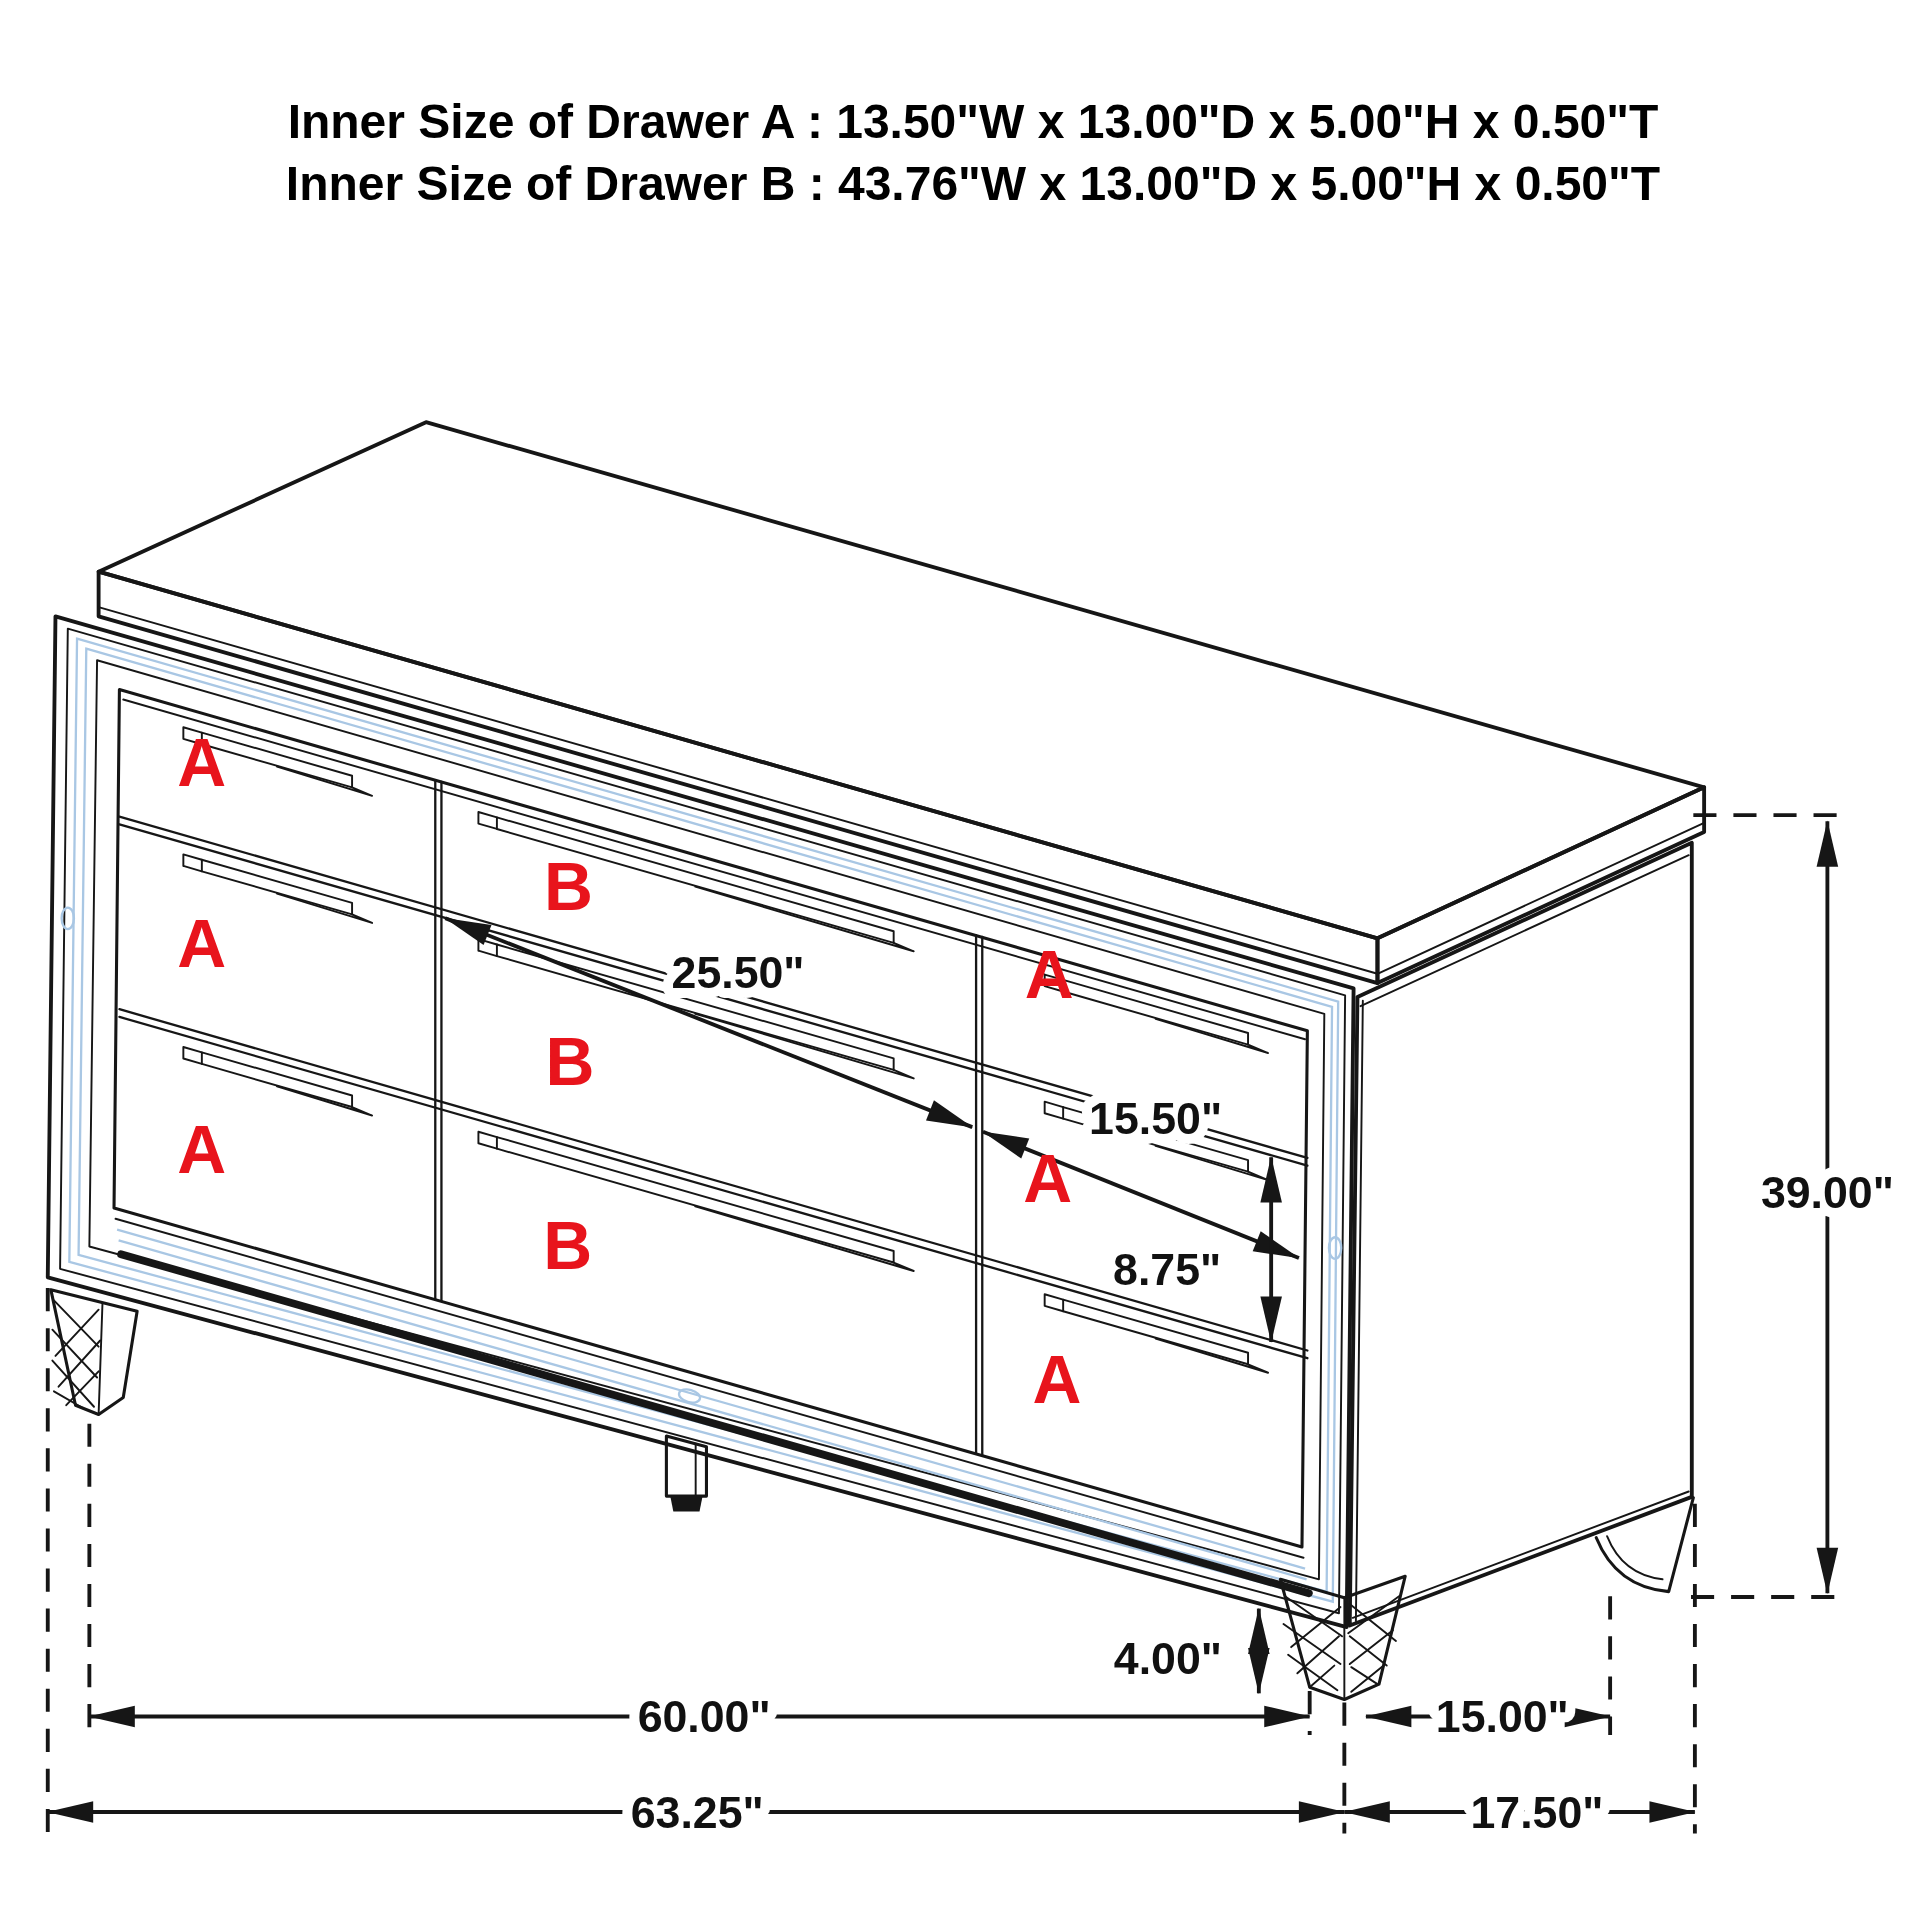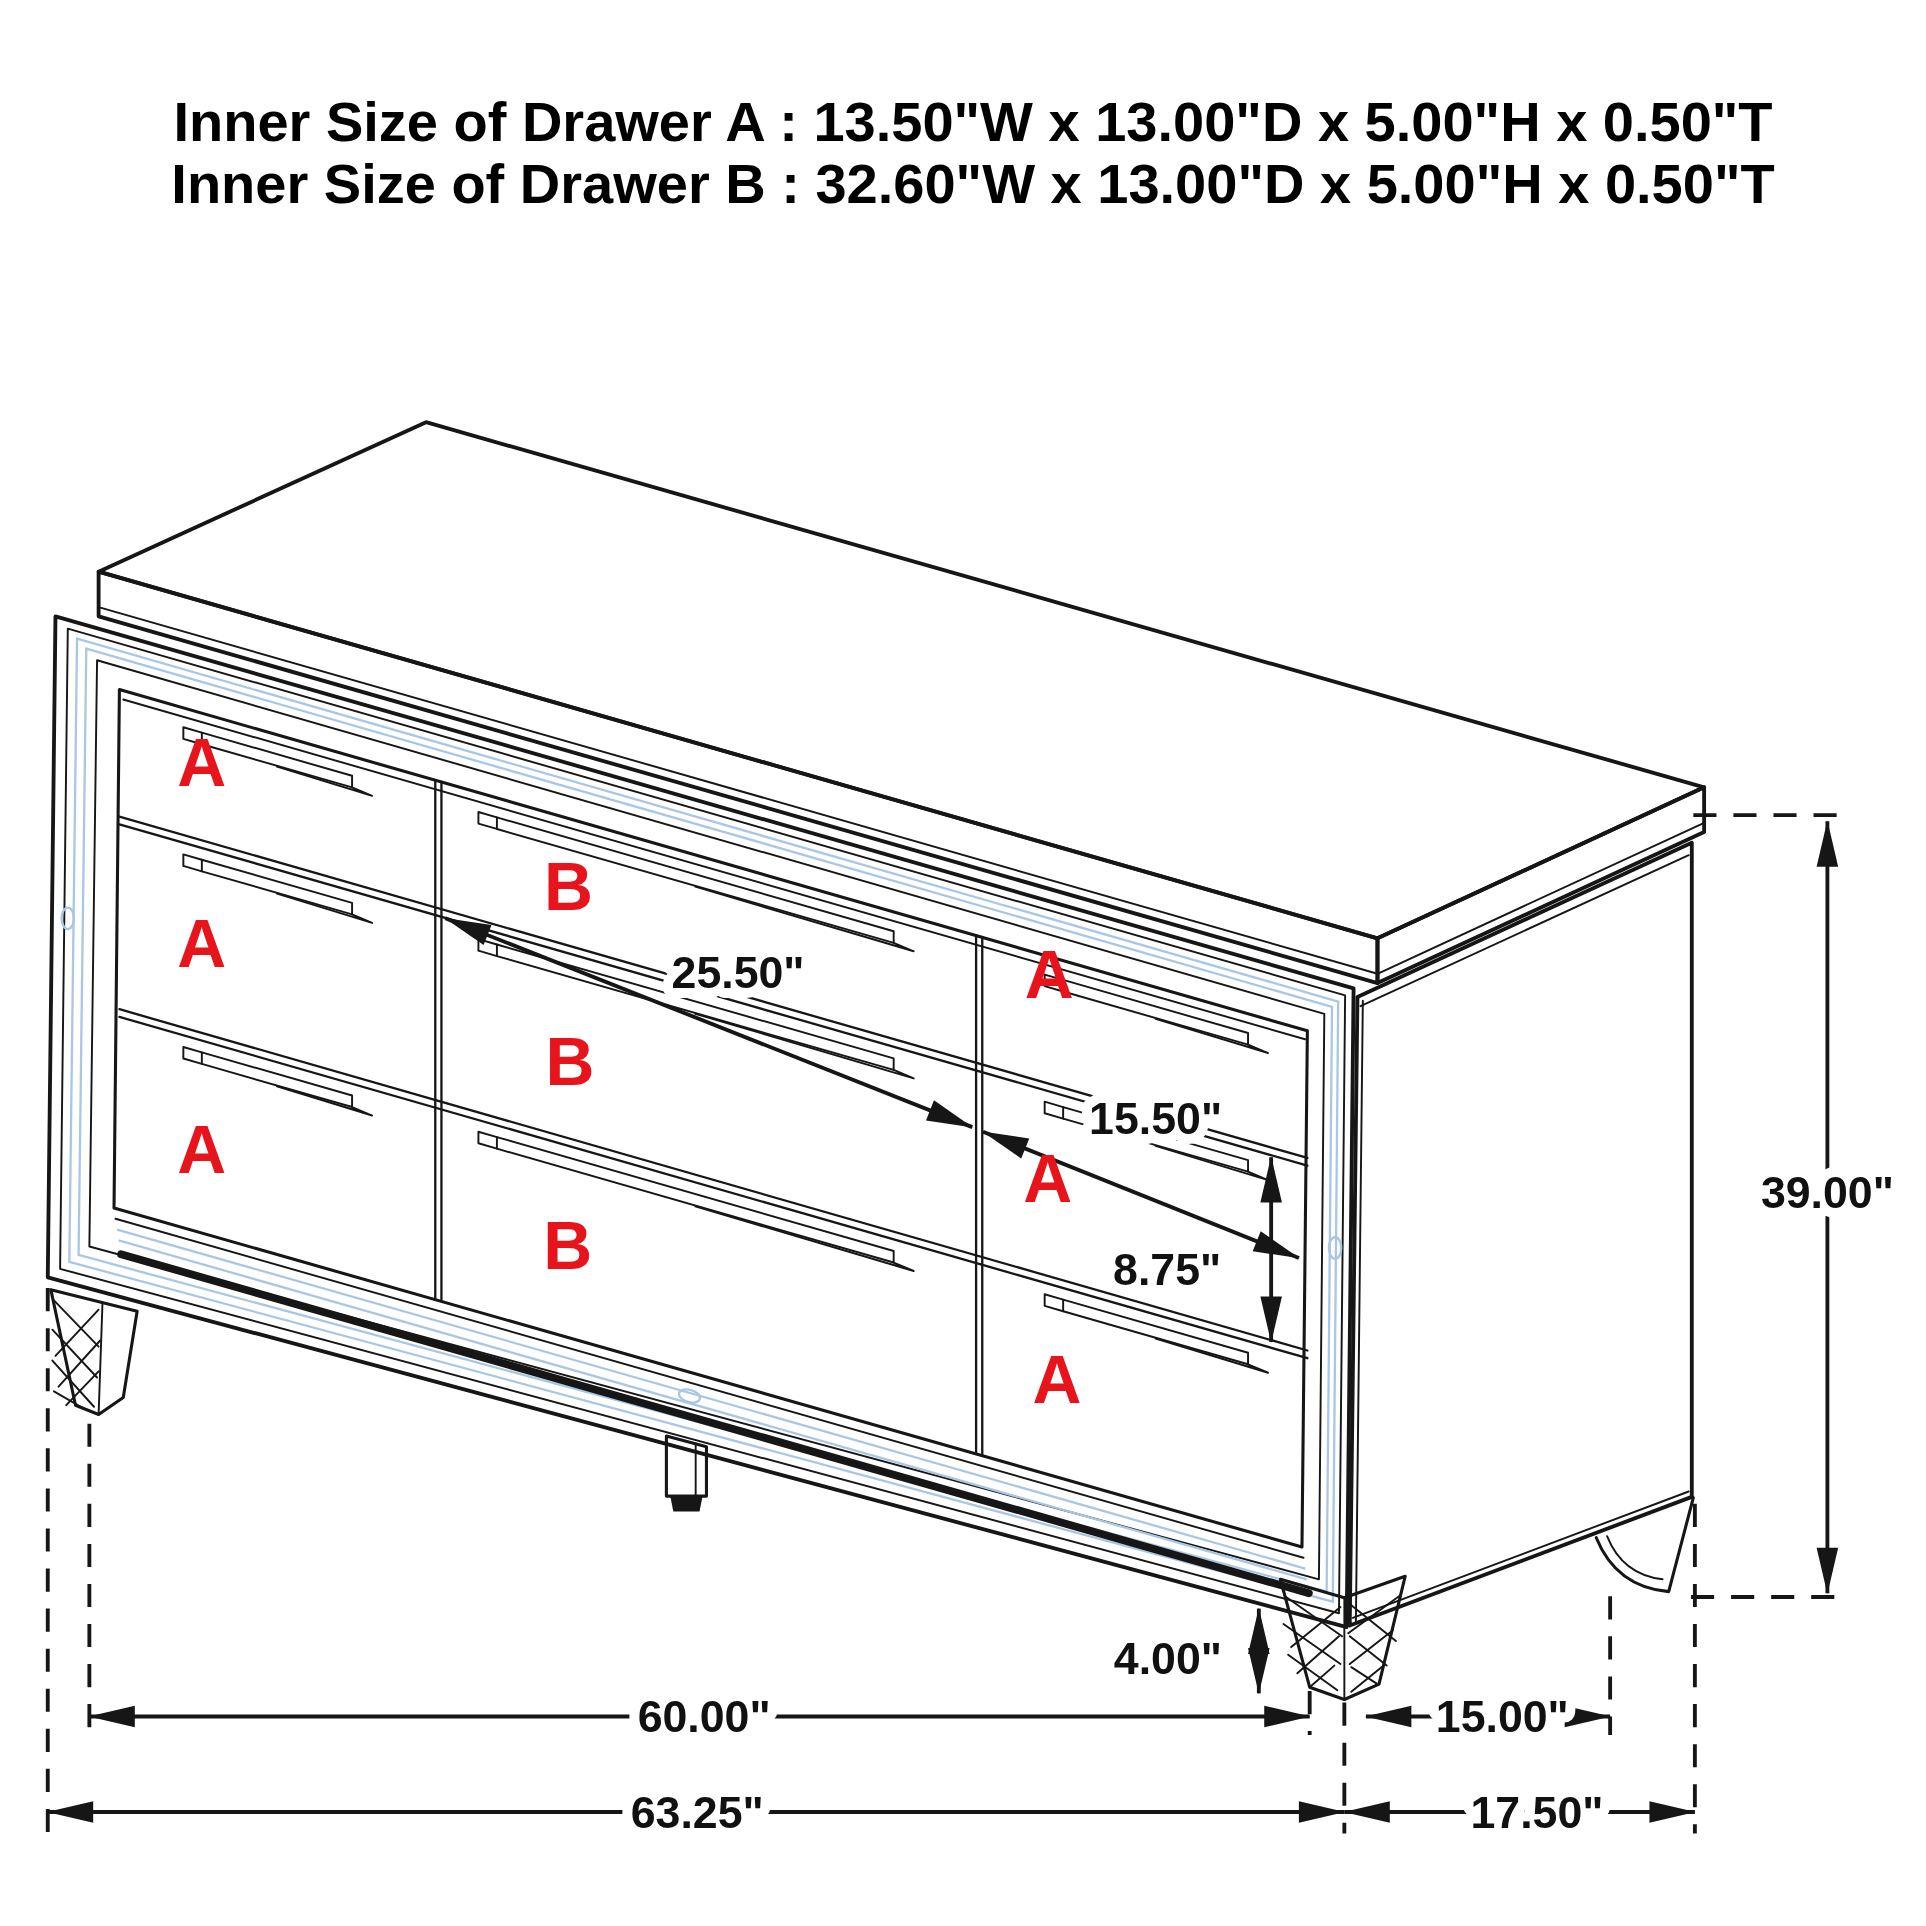--- a/index.html
+++ b/index.html
@@ -1,40 +1,40 @@
 <!DOCTYPE html>
 <html style="font-size:12.3px"><head>
 <meta charset="utf-8">
 <style>
   html,body{margin:0;padding:0;background:#fff;}
   .page{position:relative;width:1926px;height:1926px;background:#ffffff;overflow:hidden;
         font-family:"Liberation Sans",sans-serif;}
   .title-block{position:absolute;top:91px;left:0;width:1926px;text-align:center;color:#000;}
-  .title-line{font-weight:bold;font-size:56px;line-height:62px;letter-spacing:0;padding-left:20px;}
+  .title-line{font-weight:bold;font-size:48px;line-height:62px;letter-spacing:0;padding-left:20px;}
   svg.draw{position:absolute;left:0;top:0;}
   .ln{stroke:#161616;fill:none;stroke-linecap:round;stroke-linejoin:round;}
   .w5{stroke-width:5px;} .w4{stroke-width:4px;} .w3{stroke-width:3px;}
   .w25{stroke-width:2.5px;} .w10{stroke-width:10px;}
   .blue{stroke:#a9c7e4;fill:none;stroke-width:3px;}
   .dashed{stroke:#161616;stroke-width:5px;fill:none;stroke-dasharray:30 22;}
   .dimline{stroke:#161616;stroke-width:5px;fill:none;}
   .dim-label{font-family:"Liberation Sans",sans-serif;font-weight:bold;font-size:58px;fill:#111;
              text-anchor:middle;stroke:#ffffff;stroke-width:26px;paint-order:stroke;stroke-linejoin:round;}
   .red-letter{font-family:"Liberation Sans",sans-serif;font-weight:bold;font-size:88px;fill:#e8141c;
               text-anchor:middle;}
   .fill-black{fill:#161616;stroke:none;}
 </style>
 </head>
 <body>
 
 <div class="page">
 
   <div class="title-block">
     <div class="title-line">Inner Size of Drawer A : 13.50"W x 13.00"D x 5.00"H x 0.50"T</div>
-    <div class="title-line">Inner Size of Drawer B : 32.60"W x 13.00"D x 5.00"H x 0.50"T</div>
+    <div class="title-line">Inner Size of Drawer B : 43.76"W x 13.00"D x 5.00"H x 0.50"T</div>
   </div>
 
   <svg class="draw" width="1926" height="1926" viewBox="0 0 2500 2500">
     <defs>
       <marker id="ah" markerUnits="userSpaceOnUse" markerWidth="66" markerHeight="42" refX="61" refY="20" orient="auto-start-reverse">
         <path d="M2,6 L62,20 L2,34 z" fill="#161616"></path>
       </marker>
     </defs>
 
     <g>

